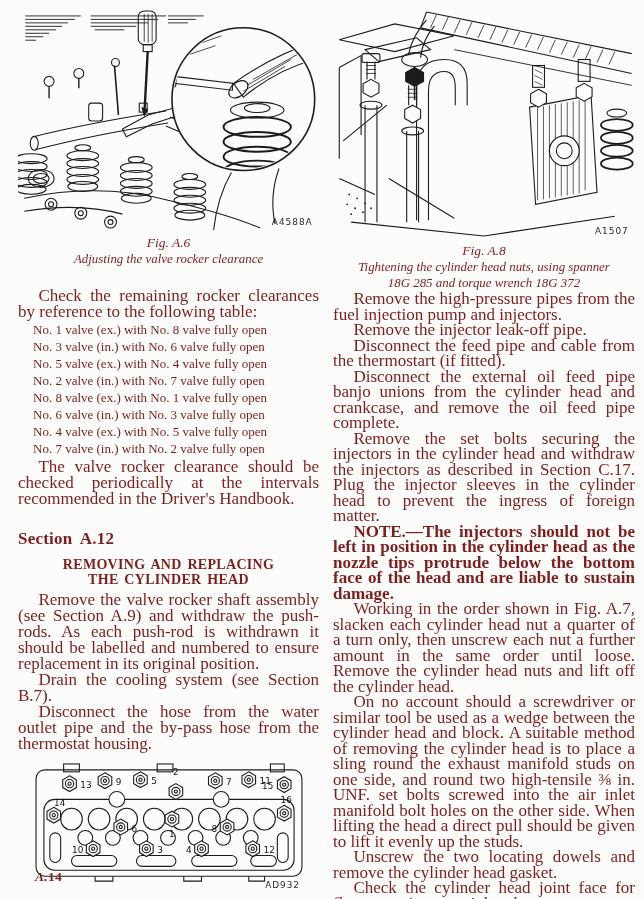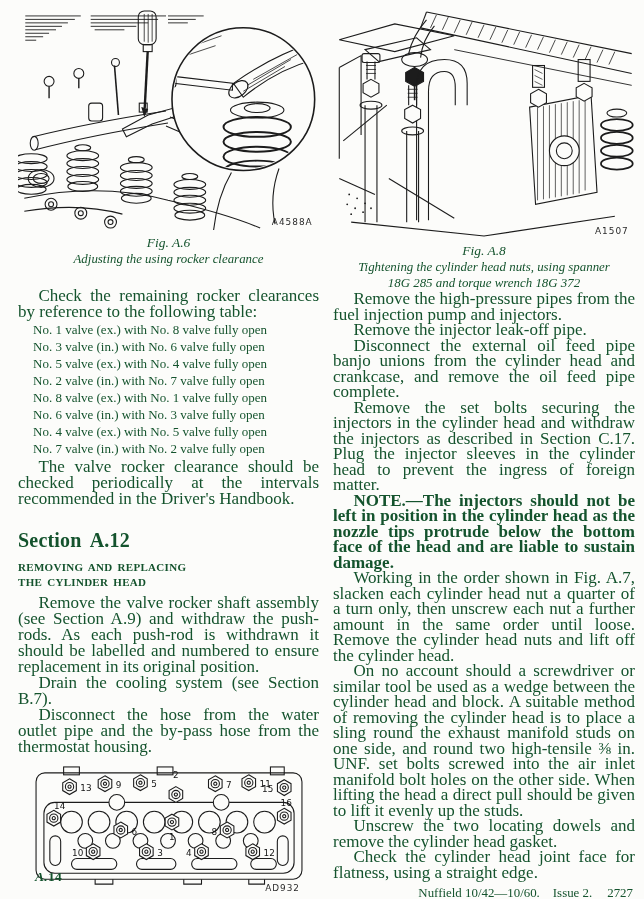--- a/index.html
+++ b/index.html
@@ -1,42 +1,42 @@
 <!DOCTYPE html>
 <html><head>
 <meta charset="utf-8">
 <style>
   html,body{margin:0;padding:0;background:#ffffff;}
   .page{
     position:relative;width:644px;height:899px;overflow:hidden;
-    background:#fcfcfa;color:#14532d;
+    background:#fcfcfa;color:#7f1d1d;
     font-family:"Liberation Serif", serif;
   }
   .col{position:absolute;top:0;}
   .col-left{left:18px;top:8px;width:301px;}
   .col-right{left:333px;top:10px;width:302px;}
   figure{margin:0;}
   .illus{display:block;margin:0 auto;}
   .fig-label{
     text-align:center;font-style:italic;font-size:13.5px;line-height:18px;margin-top:4px;
   }
   .fig-caption{
     text-align:center;font-style:italic;font-size:12.9px;line-height:15.5px;
   }
   .body-text{margin:0;font-size:17px;line-height:16px;text-align:justify;text-indent:1.2em;}
   .col-right .body-text{line-height:15.5px;}
   .intro-gap{margin-top:20px;}
   .note-text{font-weight:bold;}
   .valve-table{margin:1px 0 2px 0;}
   .valve-line{margin-left:15px;font-size:13px;line-height:17px;white-space:nowrap;}
   .section-heading{
-    font-size:20px;font-weight:bold;margin:22px 0 8px 0;word-spacing:4px;letter-spacing:.2px;
+    font-size:17px;font-weight:bold;margin:22px 0 8px 0;word-spacing:4px;letter-spacing:.2px;
   }
   .subheading{
-    font-weight:bold;font-size:11px;line-height:15.5px;
+    text-align:center;font-weight:bold;font-size:14px;line-height:15.5px;
     letter-spacing:.3px;word-spacing:2px;
   }
   .subheading-block{margin-bottom:4px;}
   .fig7-block{margin-top:8px;}
   .footer-left{
     position:absolute;left:35px;bottom:14px;font-weight:bold;font-size:13.5px;letter-spacing:.3px;
   }
   .footer-left::first-letter{font-style:italic;}
   .footer-right{
     text-align:right;font-size:12.9px;margin-top:6px;padding-right:2px;white-space:nowrap;
@@ -138,21 +138,21 @@
               <ellipse cx="240" cy="150" rx="34" ry="10" stroke-width="2"></ellipse>
               <ellipse cx="240" cy="164" rx="33" ry="10" stroke-width="2"></ellipse>
               <path d="M170 40l34-12M168 48l30-10" stroke-width=".8"></path>
             </g>
           </g>
         </g>
         <text class="plate" x="296" y="219" text-anchor="end">A4588A</text>
       </svg>
       <figcaption>
         <div class="fig-label">Fig. A.6</div>
-        <div class="fig-caption">Adjusting the using rocker clearance</div>
+        <div class="fig-caption">Adjusting the valve rocker clearance</div>
       </figcaption>
     </figure>
 
     <p class="body-text intro-gap">Check the remaining rocker clearances by reference to the following table:</p>
 
     <div class="valve-table">
       <div class="valve-line">No. 1 valve (ex.) with No. 8 valve fully open</div>
       <div class="valve-line">No. 3 valve (in.) with No. 6 valve fully open</div>
       <div class="valve-line">No. 5 valve (ex.) with No. 4 valve fully open</div>
       <div class="valve-line">No. 2 valve (in.) with No. 7 valve fully open</div>
@@ -344,20 +344,21 @@
       </svg>
       <figcaption>
         <div class="fig-label">Fig. A.8</div>
         <div class="fig-caption">Tightening the cylinder head nuts, using spanner</div>
         <div class="fig-caption">18G 285 and torque wrench 18G 372</div>
       </figcaption>
     </figure>
 
     <p class="body-text">Remove the high-pressure pipes from the fuel injection pump and injectors.</p>
     <p class="body-text">Remove the injector leak-off pipe.</p>
+    <p class="body-text">Disconnect the feed pipe and cable from the thermostart (if fitted).</p>
     <p class="body-text">Disconnect the external oil feed pipe banjo unions from the cylinder head and crankcase, and remove the oil feed pipe complete.</p>
     <p class="body-text">Remove the set bolts securing the injectors in the cylinder head and withdraw the injectors as described in Section C.17. Plug the injector sleeves in the cylinder head to prevent the ingress of foreign matter.</p>
     <p class="body-text note-text">NOTE.—The injectors should not be left in position in the cylinder head as the nozzle tips protrude below the bottom face of the head and are liable to sustain damage.</p>
     <p class="body-text">Working in the order shown in Fig. A.7, slacken each cylinder head nut a quarter of a turn only, then unscrew each nut a further amount in the same order until loose. Remove the cylinder head nuts and lift off the cylinder head.</p>
     <p class="body-text">On no account should a screwdriver or similar tool be used as a wedge between the cylinder head and block. A suitable method of removing the cylinder head is to place a sling round the exhaust manifold studs on one side, and round two high-tensile ⅜ in. UNF. set bolts screwed into the air inlet manifold bolt holes on the other side. When lifting the head a direct pull should be given to lift it evenly up the studs.</p>
     <p class="body-text">Unscrew the two locating dowels and remove the cylinder head gasket.</p>
     <p class="body-text">Check the cylinder head joint face for flatness, using a straight edge.</p>
 
     <div class="footer-right">
       <span>Nuffield 10/42—10/60.</span><span class="sp-issue">Issue 2.</span><span class="sp-code">2727</span>

